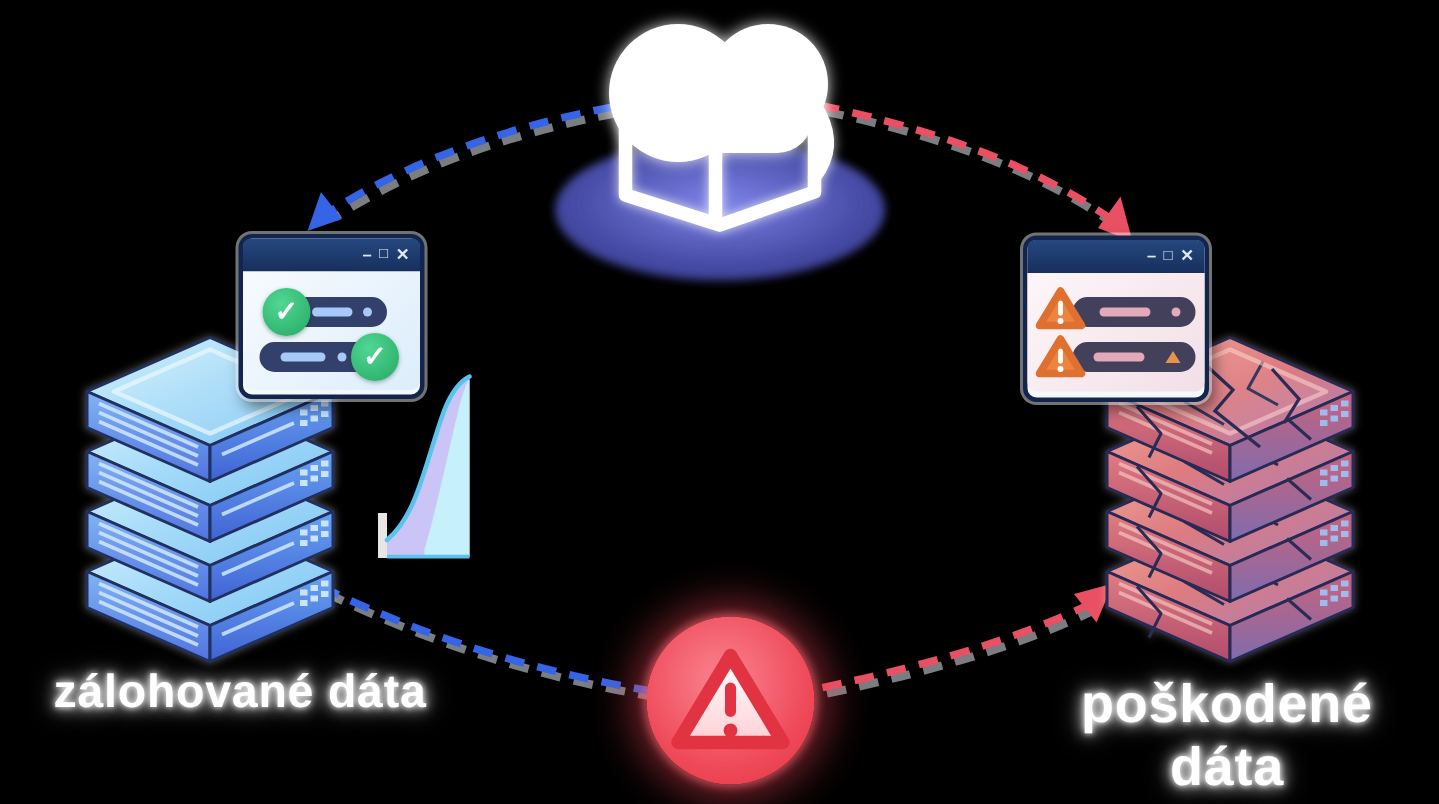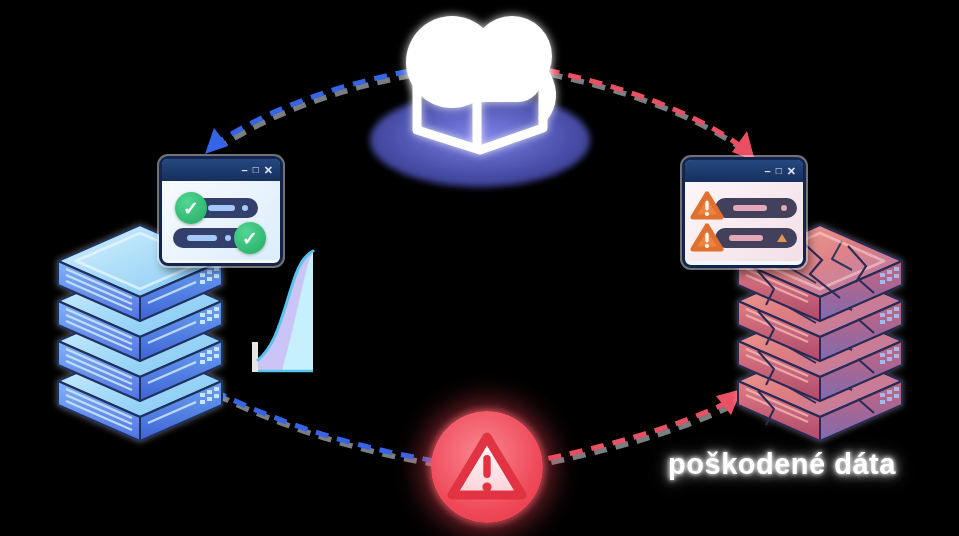--- a/index.html
+++ b/index.html
@@ -38,21 +38,21 @@
   
   .alert-badge{position:absolute;left:431px;top:411px;width:112px;height:112px;border-radius:50%;
         background:radial-gradient(circle at 45% 38%,#fa8590,#ef4a59 62%,#e93c4d 85%);
         box-shadow:0 0 28px 10px rgba(240,70,85,.5), 0 0 6px 2px rgba(250,120,130,.6);
         display:flex;align-items:center;justify-content:center;}
 
   
   .label{position:absolute;color:#fff;font-weight:800;text-align:center;letter-spacing:.5px;
          text-shadow:0 0 4px #fff,0 0 10px rgba(255,255,255,.9),0 0 18px rgba(255,255,255,.6);}
   .label-left{left:20px;top:443px;width:280px;font-size:31px;}
-  .label-right{left:662px;top:448px;width:240px;font-size:29px;}
+  .label-right{left:698px;top:448px;width:240px;font-size:36px;}
 </style>
 </head>
 <body>
 
 <div class="stage">
 
 <svg class="scene" width="959" height="536" viewBox="0 0 959 536">
   <defs>
     <linearGradient id="gTopB" x1="0" y1="0" x2="1" y2="1">
       <stop offset="0" stop-color="#d9f2fd"></stop>
@@ -256,15 +256,16 @@
         <linearGradient id="agTri" x1="0" y1="0" x2="0" y2="1">
           <stop offset="0" stop-color="#ffffff"></stop>
             <stop offset="1" stop-color="#ffd0d6"></stop>
         </linearGradient>
       </defs>
       <rect x="39.3" y="27" width="7.4" height="23" rx="3.7" fill="#e23343"></rect>
       <circle cx="43" cy="59" r="4.6" fill="#e23343"></circle>
     </svg>
   </div>
 
+  <div class="label label-left">zálohované dáta</div>
   <div class="label label-right">poškodené dáta</div>
 
 </div>
 
 </body></html>

